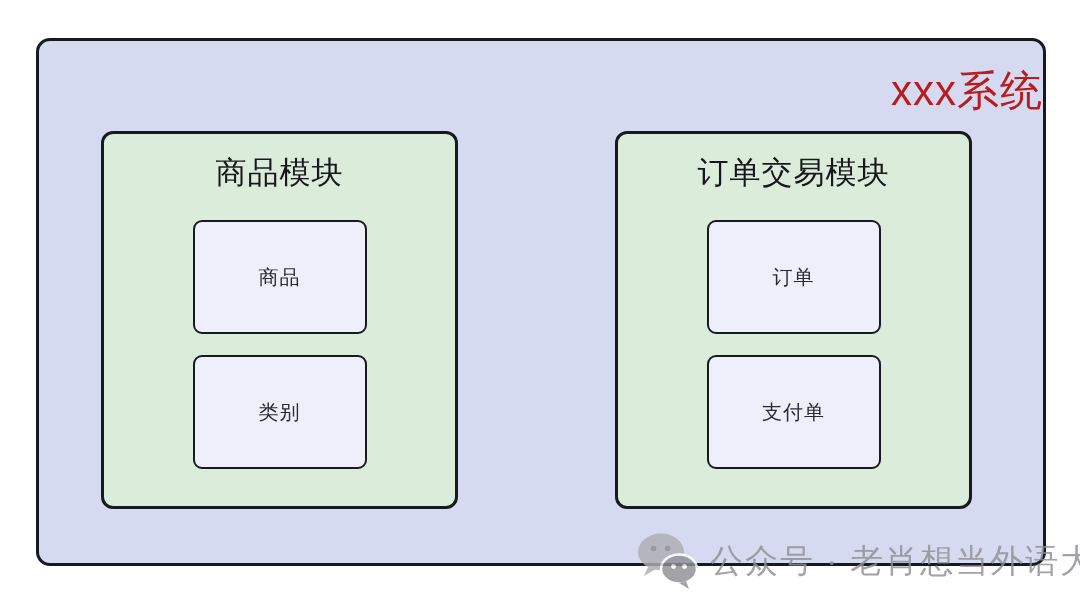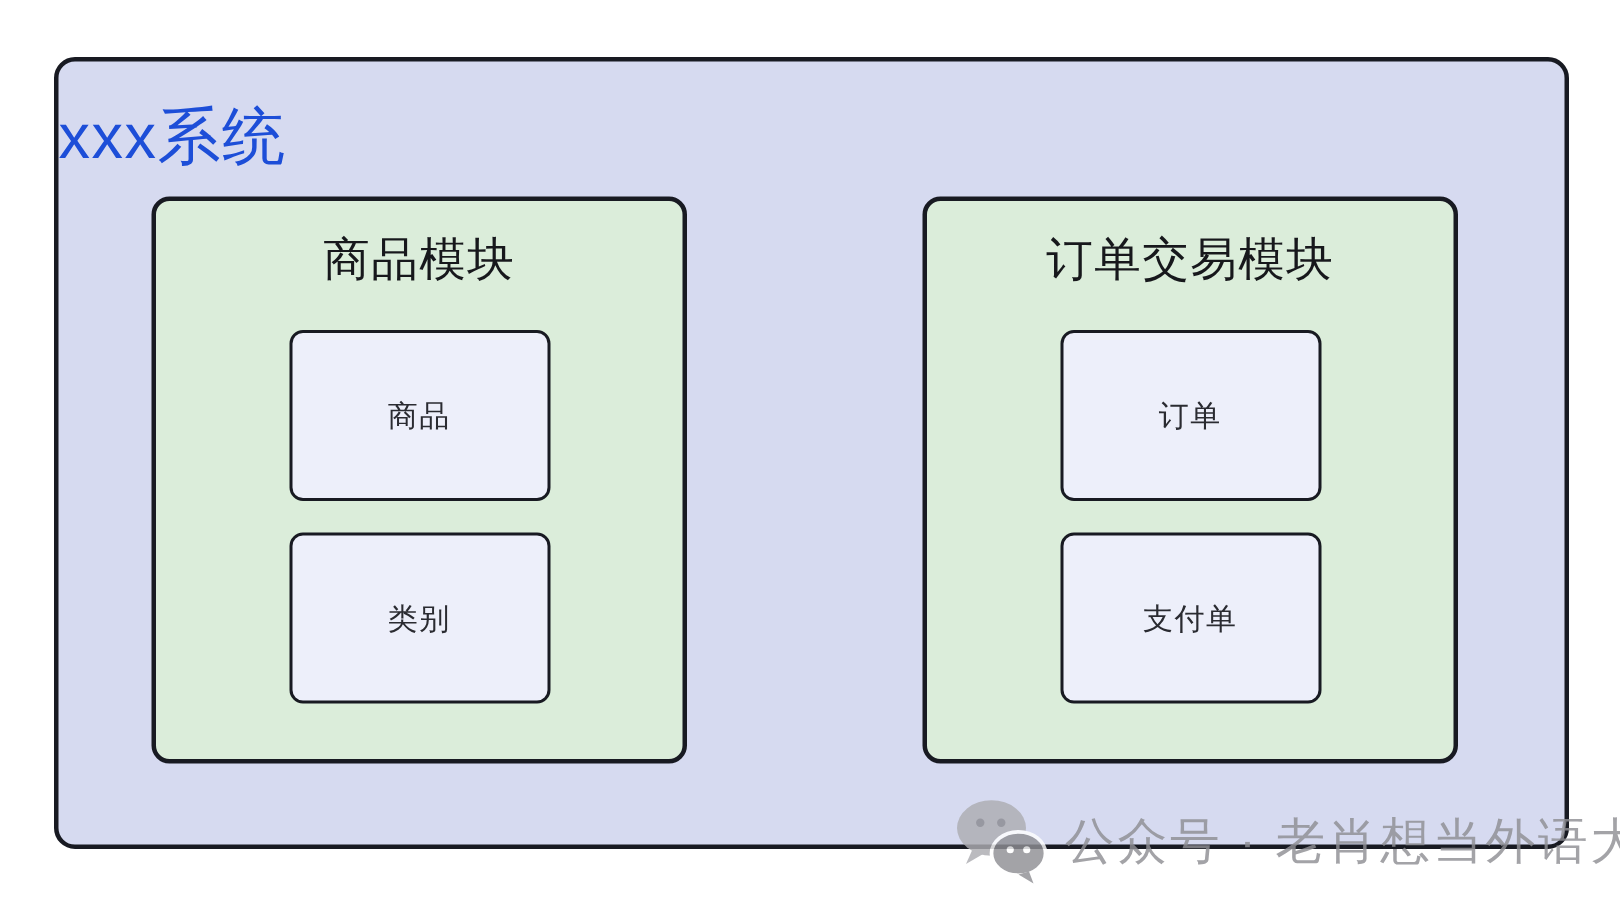--- a/index.html
+++ b/index.html
@@ -16,24 +16,24 @@
     position: absolute;
     left: 36px; top: 38px;
     width: 1010px; height: 528px;
     background: #d6daf0;
     border: 3px solid #181a22;
     border-radius: 14px;
   }
   .system-title {
     position: absolute;
     left: 0; top: 22px; width: 100%;
-    text-align: left;
+    text-align: right;
     font-size: 42px;
     font-weight: 500;
-    color: #1d4ed8;
+    color: #b91c1c;
     letter-spacing: 1px;
   }
 
   .module {
     position: absolute;
     top: 90px;
     width: 357px; height: 378px;
     background: #dbedda;
     border: 3px solid #181a22;
     border-radius: 12px;

